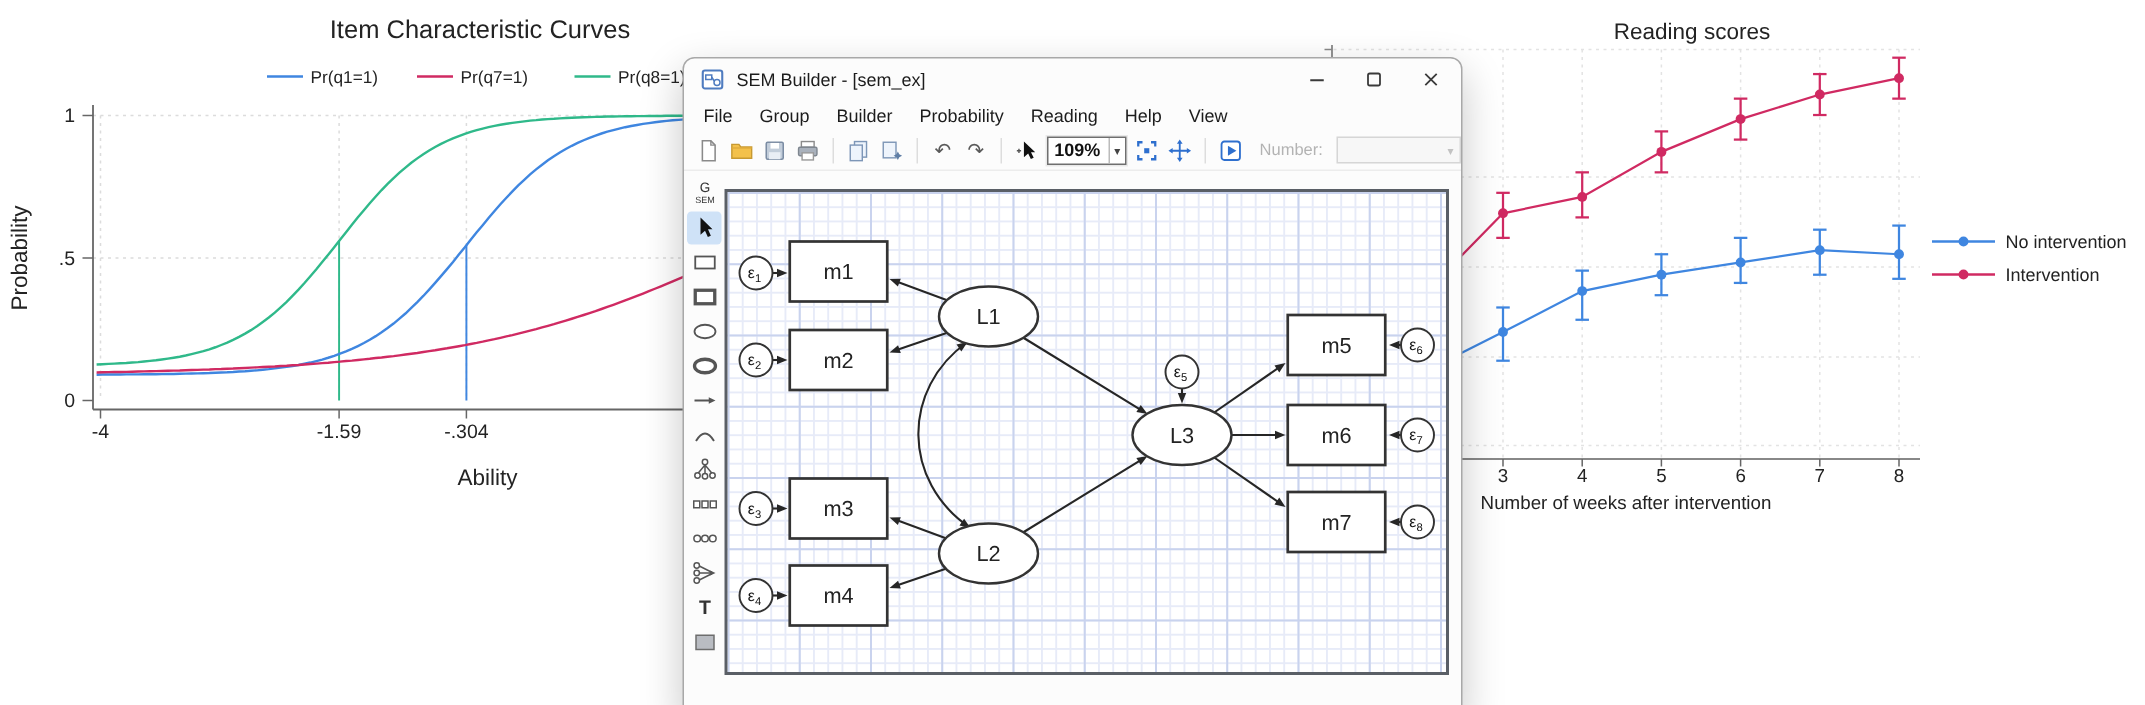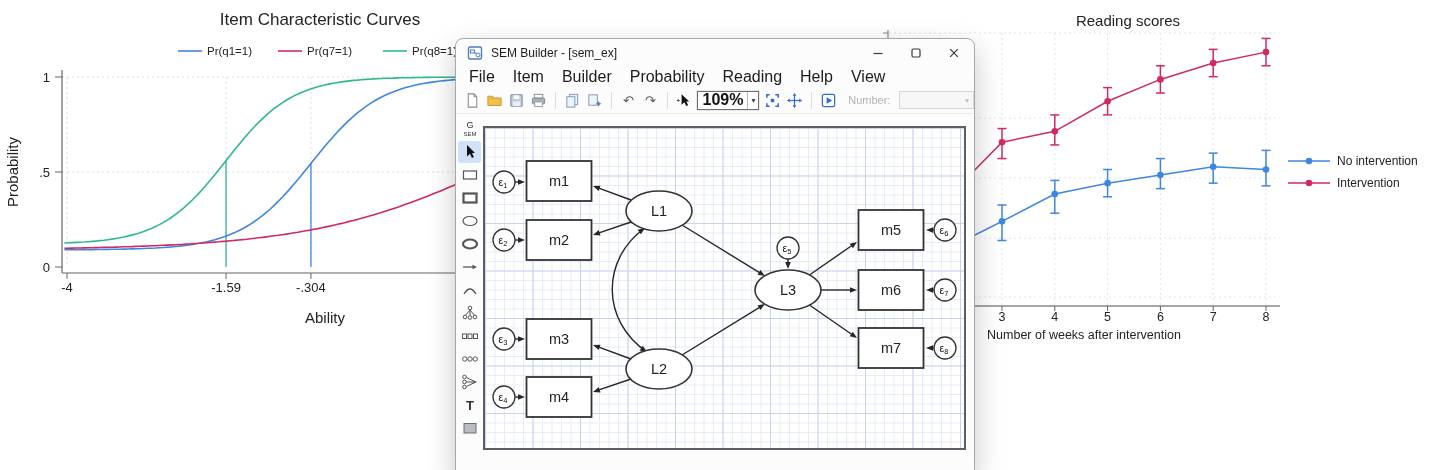--- a/index.html
+++ b/index.html
@@ -8,28 +8,28 @@
   #charts{position:absolute;left:0;top:0;z-index:1;}
   
   .sem-window{position:absolute;left:455px;top:38px;width:520px;height:442px;z-index:10;
     background:#fcfcfc;border:1px solid #a8a8a8;border-radius:8px;box-sizing:border-box;
     box-shadow:0 10px 28px rgba(0,0,0,.22);display:flex;flex-direction:column;}
   .titlebar{height:28px;display:flex;align-items:center;padding:0 10px;flex:0 0 auto;}
   .titlebar .title{font-size:12px;color:#1c1c1c;margin-left:7px;}
   .win-controls{margin-left:auto;display:flex;gap:22px;align-items:center;padding-right:2px;}
   .win-btn{width:16px;height:16px;display:flex;align-items:center;justify-content:center;cursor:default;}
   .menubar{height:20px;display:flex;align-items:center;padding-left:4px;flex:0 0 auto;}
-  .menu-item{font-size:16px;color:#1c1c1c;padding:2px 9px;border-radius:3px;}
+  .menu-item{font-size:12px;color:#1c1c1c;padding:2px 9px;border-radius:3px;}
   .toolbar{height:26px;display:flex;align-items:center;gap:5px;padding-left:8px;
     border-bottom:1px solid #ececec;flex:0 0 auto;}
   .tb-icon{width:18px;height:18px;display:flex;align-items:center;justify-content:center;}
   .tb-sep{width:1px;height:17px;background:#ddd;margin:0 3px;}
   .zoom-combo{display:flex;align-items:center;border:1px solid #6f6f6f;background:#fff;
     height:17px;box-shadow:0 0 0 1px #e9e9e9;}
-  .zoom-combo .zval{font-size:16px;color:#111;padding:0 4px;min-width:32px;font-weight:bold;}
+  .zoom-combo .zval{font-size:12px;color:#111;padding:0 4px;min-width:32px;font-weight:bold;}
   .zoom-combo .caret{font-size:8px;color:#444;padding:0 3px;border-left:1px solid #bbb;height:100%;
     display:flex;align-items:center;}
   .group-label{font-size:11px;color:#b3b3b3;margin-left:6px;}
   .group-combo{width:88px;height:16px;border:1px solid #d6d6d6;background:#f7f7f7;margin-left:4px;
     display:flex;align-items:center;justify-content:flex-end;}
   .group-combo .caret{font-size:8px;color:#c2c2c2;padding-right:4px;}
   .workarea{position:relative;flex:1 1 auto;background:#fcfcfc;}
   .palette{position:absolute;left:0;top:4px;width:27px;display:flex;flex-direction:column;
     align-items:center;gap:1px;}
   .pal-item{width:23px;height:22px;display:flex;align-items:center;justify-content:center;border-radius:3px;}
@@ -203,21 +203,21 @@
             <svg width="12" height="12" viewBox="0 0 12 12">
               <line x1="2.2" y1="2.2" x2="9.8" y2="9.8" stroke="#3a3a3a" stroke-width="1.2"></line>
               <line x1="9.8" y1="2.2" x2="2.2" y2="9.8" stroke="#3a3a3a" stroke-width="1.2"></line>
             </svg>
           </span>
     </span>
   </div>
 
   <div class="menubar">
     <span class="menu-item">File</span>
-    <span class="menu-item">Item</span>
+    <span class="menu-item">Group</span>
     <span class="menu-item">Builder</span>
     <span class="menu-item">Probability</span>
     <span class="menu-item">Reading</span>
     <span class="menu-item">Help</span>
     <span class="menu-item">View</span>
   </div>
 
   <div class="toolbar">
     <span class="tb-icon">
           <svg width="17" height="17" viewBox="0 0 18 18">

